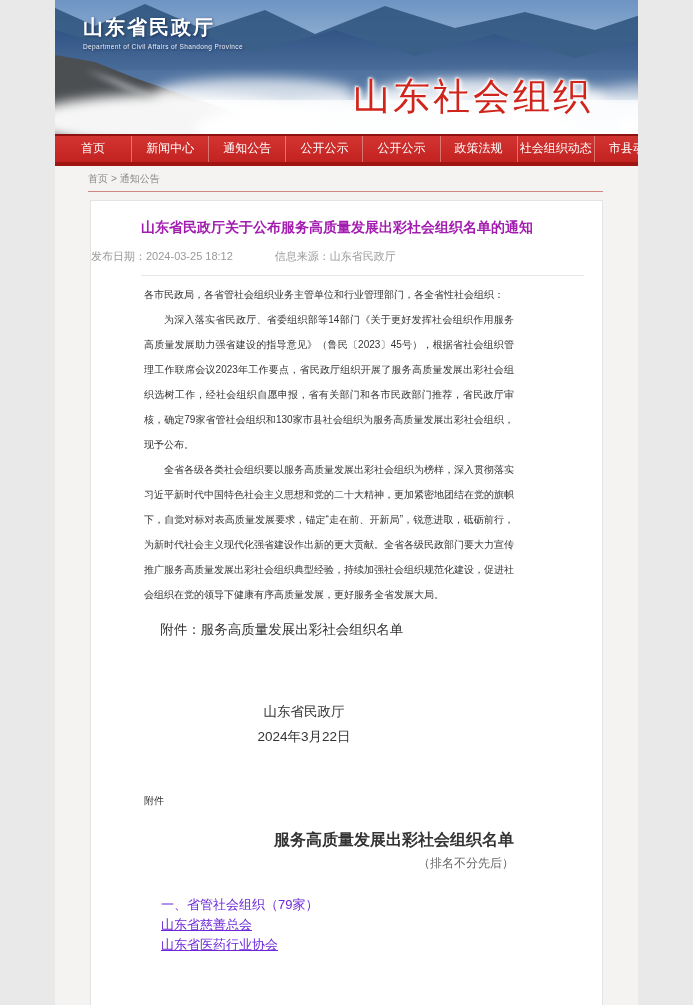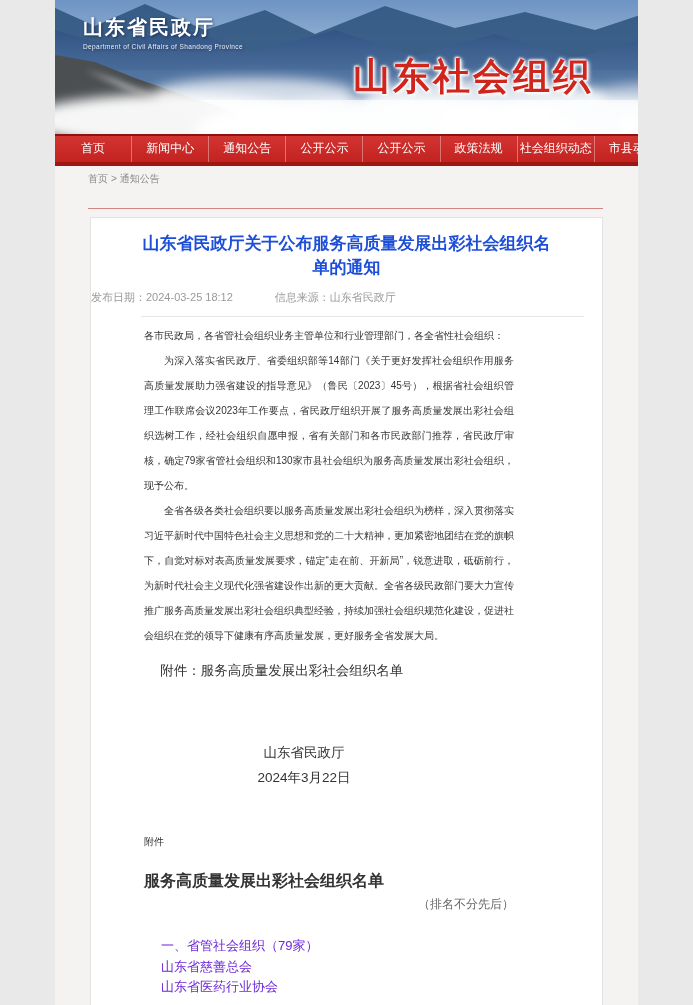--- a/index.html
+++ b/index.html
@@ -14,72 +14,72 @@
   .site-logo { position:absolute; left:28px; top:14px; color:#fff;
                text-shadow:1px 1px 3px rgba(10,25,60,.65); }
   .site-name { font-size:20px; font-weight:bold; letter-spacing:2px; }
   .site-name-en { font-size:6.5px; letter-spacing:.4px; opacity:.9; margin-top:2px; }
   .brand { position:absolute; left:224px; top:42px; width:110px; text-align:center; }
   .brand-logo { display:block; margin:0 auto; width:48px; height:50px; }
   .brand-slogan { font-size:10px; font-weight:bold; color:#fff; letter-spacing:1px;
                   text-shadow:0 0 3px #2f62a8,0 1px 2px #2f62a8,0 0 5px #2f62a8; margin-top:2px; }
   .brand-slogan-en { font-size:5px; color:#fff; opacity:.85; letter-spacing:.3px;
                      text-shadow:0 0 2px #2f62a8; margin-top:1px; }
-  .banner-title { position:absolute; left:298px; top:52px; font-size:37px; font-weight:bold;
+  .banner-title { position:absolute; left:298px; top:72px; font-size:37px; font-weight:normal;
                   letter-spacing:3px; color:var(--banner-title-red,#d0251c); white-space:nowrap;
                   text-shadow:0 0 2px #fff,0 0 4px #fff,1px 1px 2px #fff,-1px -1px 2px #fff,2px 2px 4px rgba(255,255,255,.9); }
   .stone { position:absolute; right:0; top:0; width:128px; height:134px; }
   .stone svg { position:absolute; inset:0; width:100%; height:100%; }
   .stone-text { position:absolute; left:42px; top:18px; height:108px;
                 writing-mode:vertical-rl; text-orientation:upright;
                 font-size:17px; font-weight:bold; color:#b5251c; letter-spacing:6px;
                 font-family:"Liberation Serif","DejaVu Serif",serif; }
 
   
   .main-nav { display:flex; width:693px; height:28px;
               background:linear-gradient(#d23431,var(--nav-red,#c32320));
               border-top:2px solid #8e1210; }
   .nav-item { flex:1 1 0; text-align:center; font-size:12px; line-height:25px; color:#fff;
               cursor:pointer; white-space:nowrap; overflow:hidden; }
   .nav-item + .nav-item { border-left:1px solid rgba(255,255,255,.35); }
   .nav-strip { width:693px; height:4px; background:#9e1512; }
 
   
-  .crumb-wrap { margin:0 35px 0 33px; padding:6px 0 22px;
+  .crumb-wrap { margin:0 35px 0 33px; padding:6px 0 5px;
                 border-bottom:1px solid #cf8680; }
   .breadcrumb { font-size:10px; color:#8a8a8a; }
   .breadcrumb .sep { margin:0 3px; }
   .breadcrumb span[data-interactable="true"] { cursor:pointer; }
 
   
   .card { margin:8px 35px 0; background:#fff; border:1px solid #e3e3e3;
           padding:14px 0 60px; min-height:860px; }
-  .doc-title { margin:0 50px; font-size:17px; line-height:24px; font-weight:600;
-               color:#1d4ed8; text-align:center; }
+  .doc-title { margin:0 50px; font-size:14px; line-height:24px; font-weight:600;
+               color:#a21caf; text-align:left; }
   .doc-meta { margin-top:10px; font-size:11px; line-height:14px; color:#9a9a9a;
               text-align:left; }
   .doc-meta .meta-item + .meta-item { margin-left:42px; }
   .doc-hr { border:none; border-top:1px solid #e6e6e6; margin:12px 18px 0 50px; }
   .doc-body { margin:6px 88px 0 53px; font-size:10px; line-height:25px; color:#333;
               text-align:justify; }
   .doc-body p.indent { text-indent:2em; }
   .attach-line { margin:10px 88px 0 53px; font-size:13.5px; line-height:25px;
                  color:#333; text-indent:1.2em; }
   .sig { margin:57px 88px 0 53px; font-size:13.5px; line-height:25px; color:#333;
          text-align:center; position:relative; left:-25px; }
 
   
   .appendix-label { margin:42px 0 0 53px; font-size:10px; line-height:20px; color:#333; }
   .appendix-title { margin:18px 88px 0 53px; font-size:16px; line-height:22px;
-                    font-weight:bold; color:#333; text-align:left; }
+                    font-weight:bold; color:#333; text-align:right; }
   .appendix-sub { margin:5px 88px 0 53px; font-size:12px; line-height:15px;
                   color:#666; text-align:right; }
   .org-list { margin:24px 8px 0 70px; font-size:13px; color:#6d28d9; }
   .org-section { height:20px; line-height:20px; }
-  .org-row { height:20px; display:flex; align-items:flex-end; }
+  .org-row { height:20px; display:flex; align-items:center;text-decoration:underline; }
 </style>
 </head>
 <body>
 
 <div class="page" data-interactable="false">
 
   <header class="banner" data-interactable="false">
     <svg class="bg" viewBox="0 0 693 134" preserveAspectRatio="none" data-interactable="false">
       <defs>
         <linearGradient id="sky" x1="0" y1="0" x2="0" y2="1">

